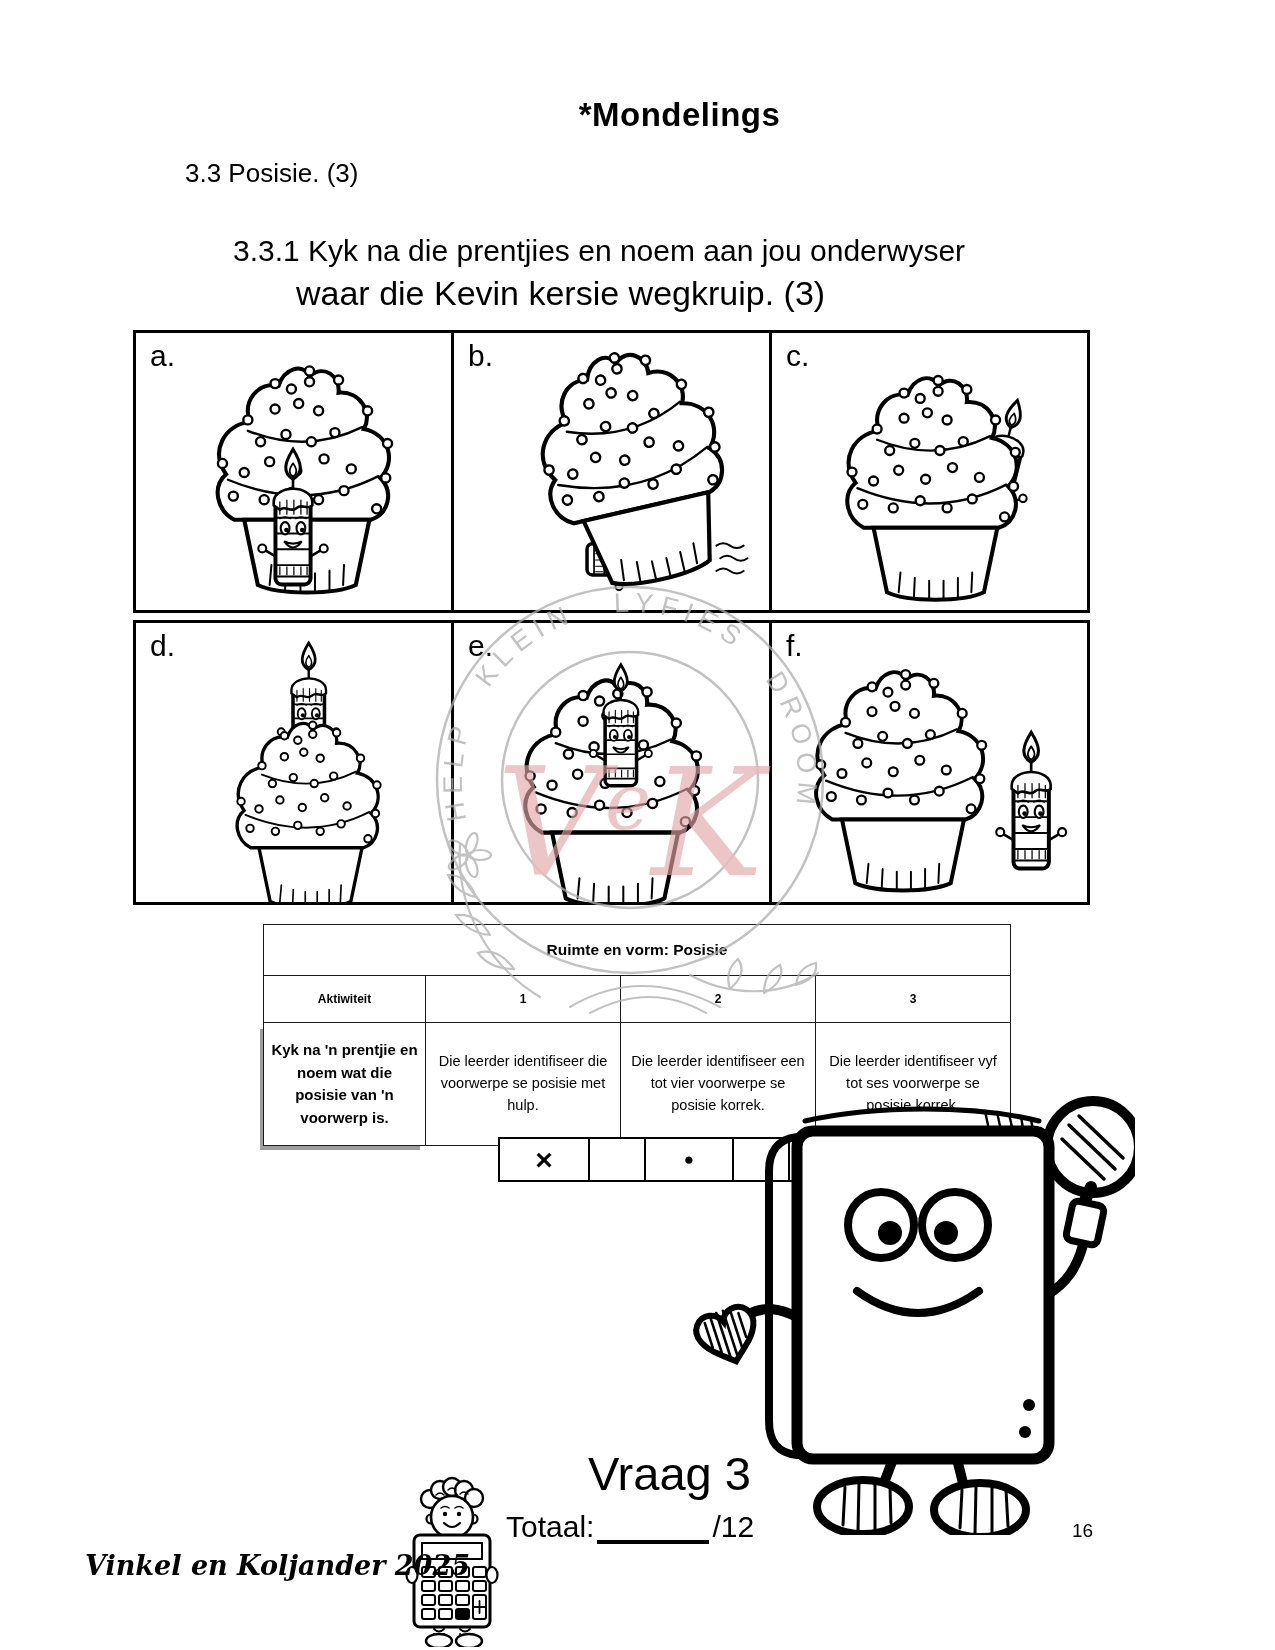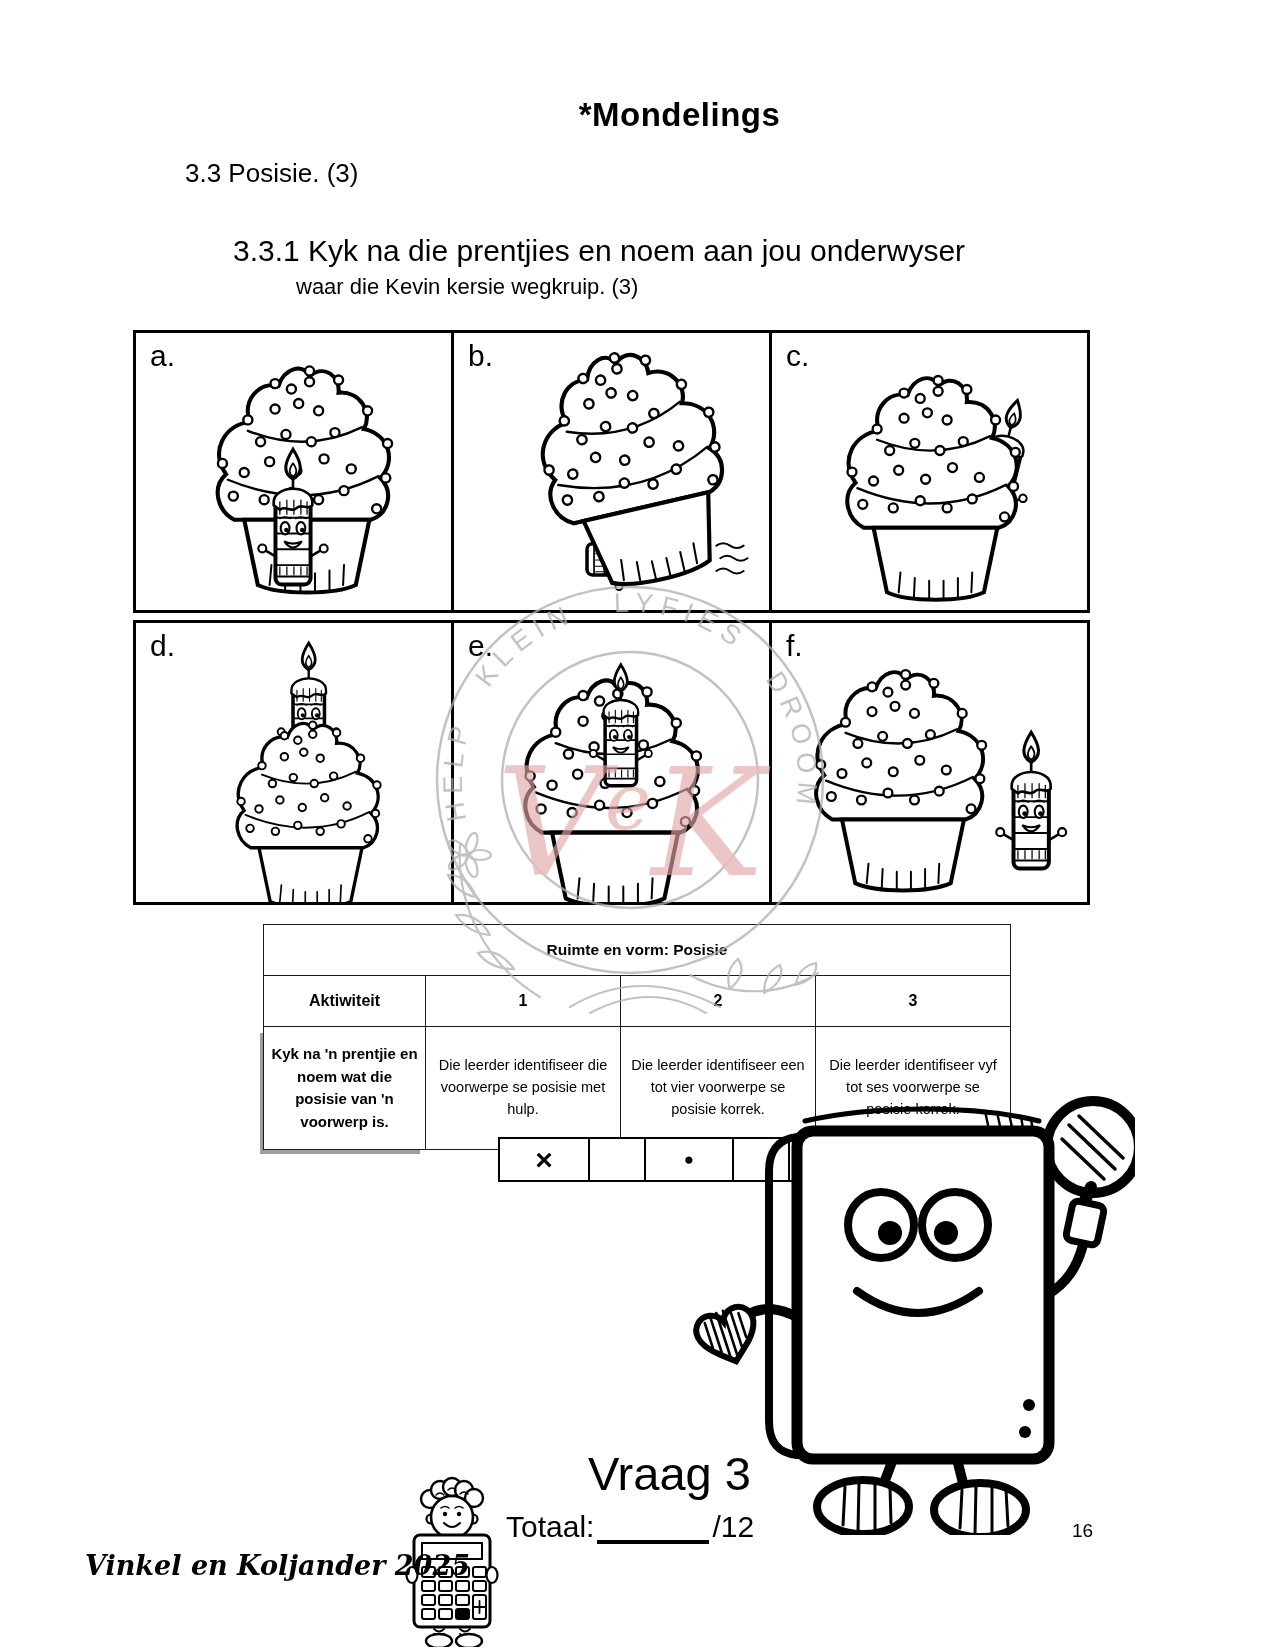--- a/index.html
+++ b/index.html
@@ -3,36 +3,36 @@
 <meta charset="utf-8">
 <style>
   html,body{margin:0;padding:0;background:#ffffff;}
   .page{position:relative;width:1275px;height:1650px;background:#fff;overflow:hidden;
         font-family:"Liberation Sans",sans-serif;color:#000;margin:0 auto;}
   .abs{position:absolute;}
   
   .title{top:96px;left:0;width:100%;text-align:center;font-size:33px;font-weight:700;letter-spacing:.5px;padding-left:42px;}
   .section{top:158px;left:185px;font-size:26px;}
   .instr1{top:220px;left:233px;font-size:30px;margin-top:14px;}
-  .instr2{top:274px;left:296px;font-size:22px;text-align:right;}
+  .instr2{top:274px;left:296px;font-size:34px;text-align:right;}
   
   .g-row{left:133px;width:957px;display:flex;border:3px solid #000;box-sizing:border-box;background:#fff;}
   .g-row1{top:330px;height:283px;}
   .g-row2{top:620px;height:285px;}
   .g-cell{flex:1;position:relative;border-left:3px solid #000;box-sizing:border-box;}
   .g-cell:first-child{border-left:none;}
   .g-label{position:absolute;top:6px;left:14px;font-size:30px;z-index:3;}
   .art,.art svg{position:absolute;inset:0;width:100%;height:100%;}
   
   .watermark{left:390px;top:545px;width:480px;height:470px;z-index:40;pointer-events:none;opacity:.75;}
   
   .rubric{left:263px;top:924px;width:747px;border-collapse:collapse;table-layout:fixed;background:transparent;}
   .rubric td{border:1.5px solid #1a1a1a;text-align:center;vertical-align:middle;padding:16px 6px;box-sizing:border-box;}
   .rubric .t-title{height:26px;font-size:15.5px;font-weight:700;}
-  .rubric .t-head{height:40px;font-size:16px;font-weight:700;}
+  .rubric .t-head{height:40px;font-size:12px;font-weight:700;}
   .rubric .t-body{height:92px;font-size:14.5px;line-height:1.5;margin-top:29px;}
   .rubric .activity{font-weight:700;font-size:15px;box-shadow:-5px 5px 0 -1px #9e9e9e;}
   
   .assess{left:498px;top:1137px;height:45px;display:flex;border:2px solid #000;box-sizing:border-box;background:#fff;}
   .as-cell{border-left:2px solid #000;box-sizing:border-box;display:flex;align-items:center;justify-content:center;}
   .as-cell:first-child{border-left:none;}
   .as-w{width:88px;} .as-n{width:56px;}
   .sym-x{font-size:30px;font-weight:600;} .sym-dot{font-size:17px;} .sym-check{font-size:30px;}
   
   .book{left:685px;top:1075px;width:450px;height:460px;}

